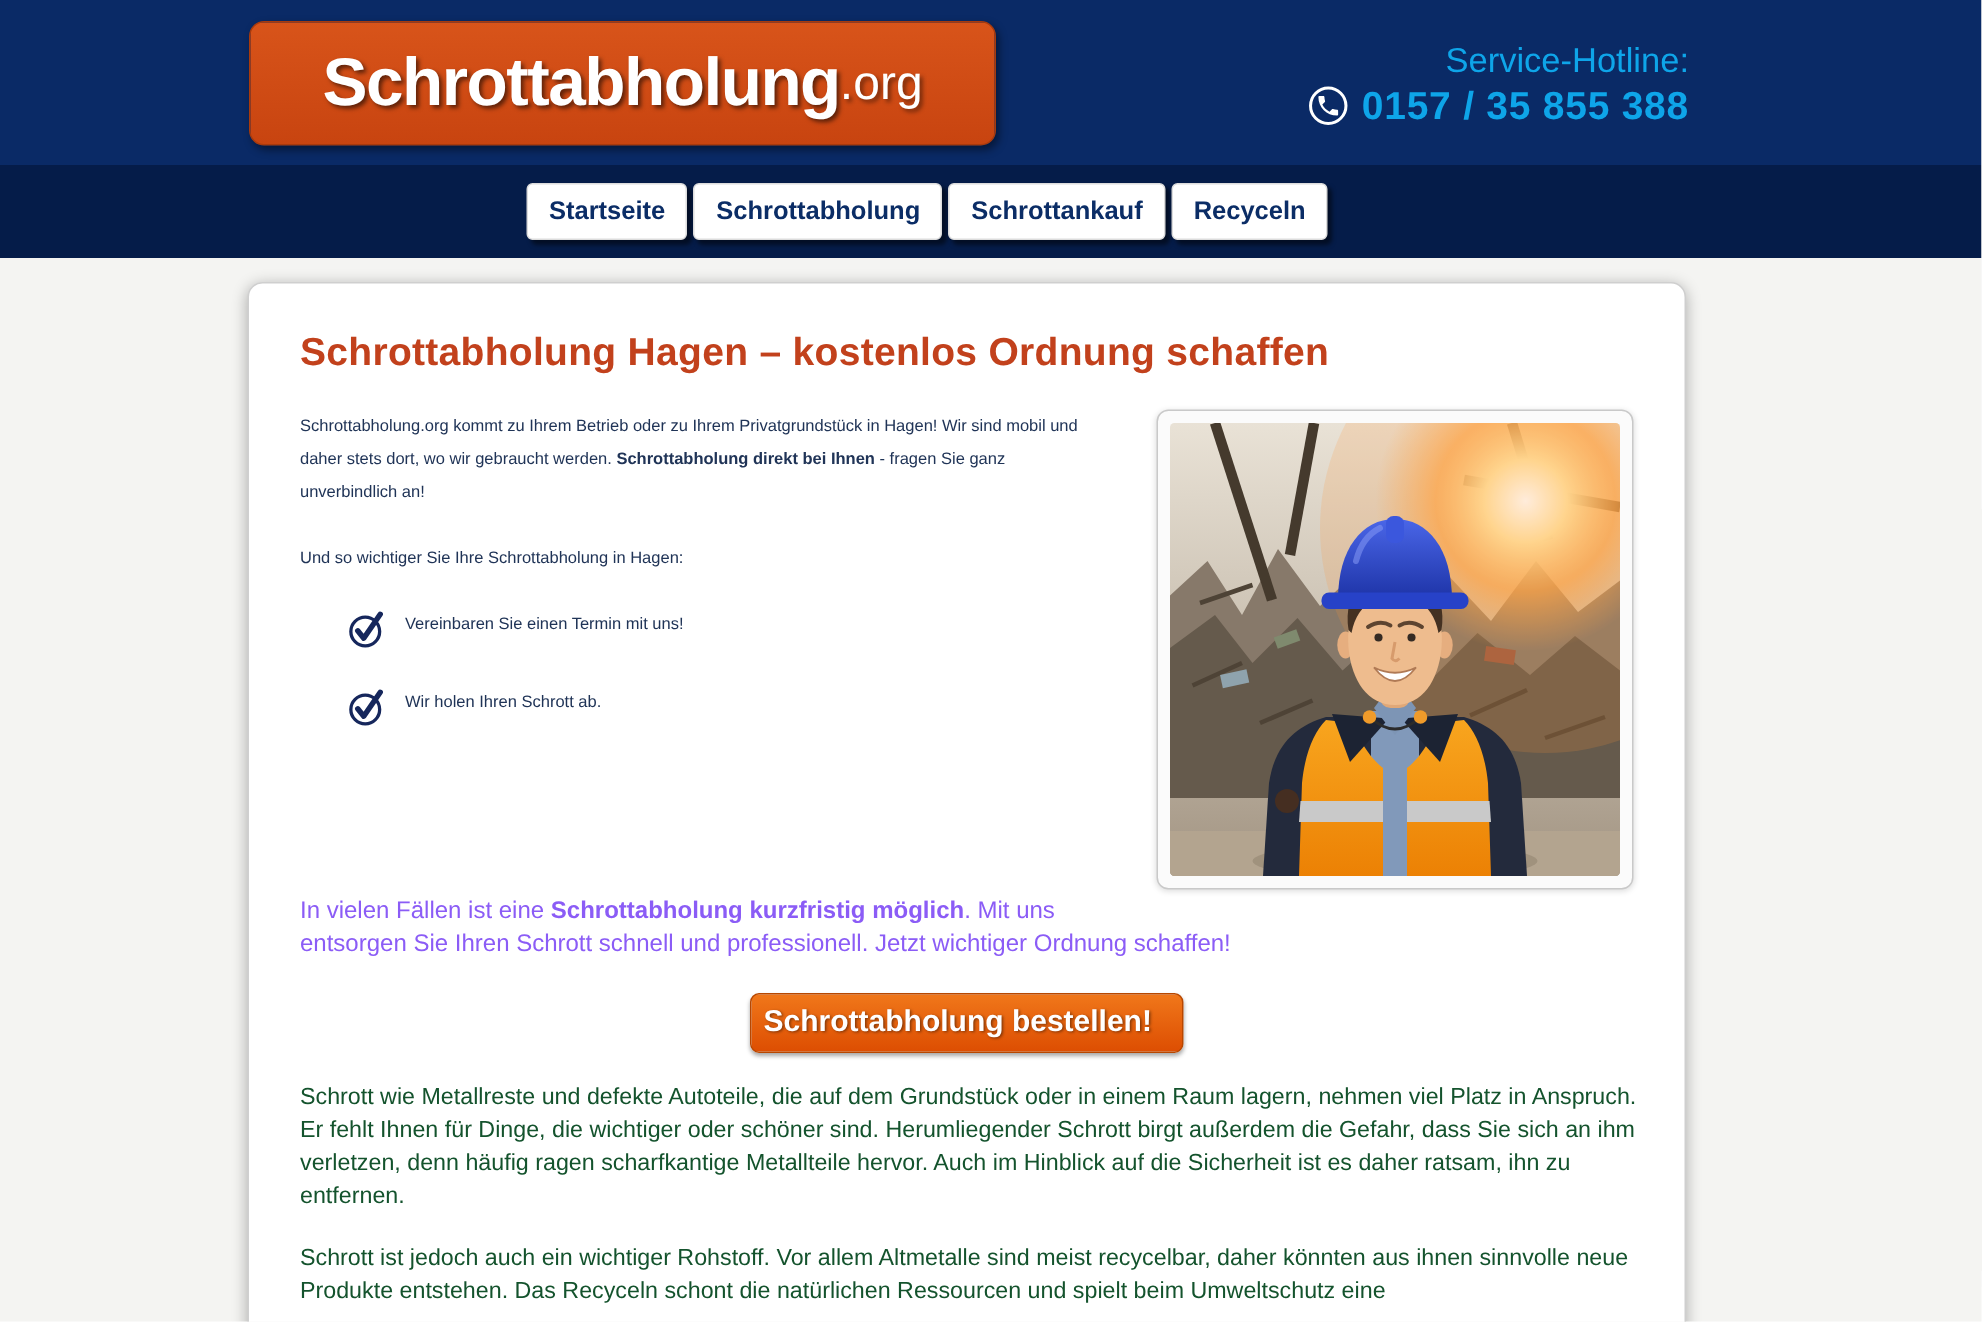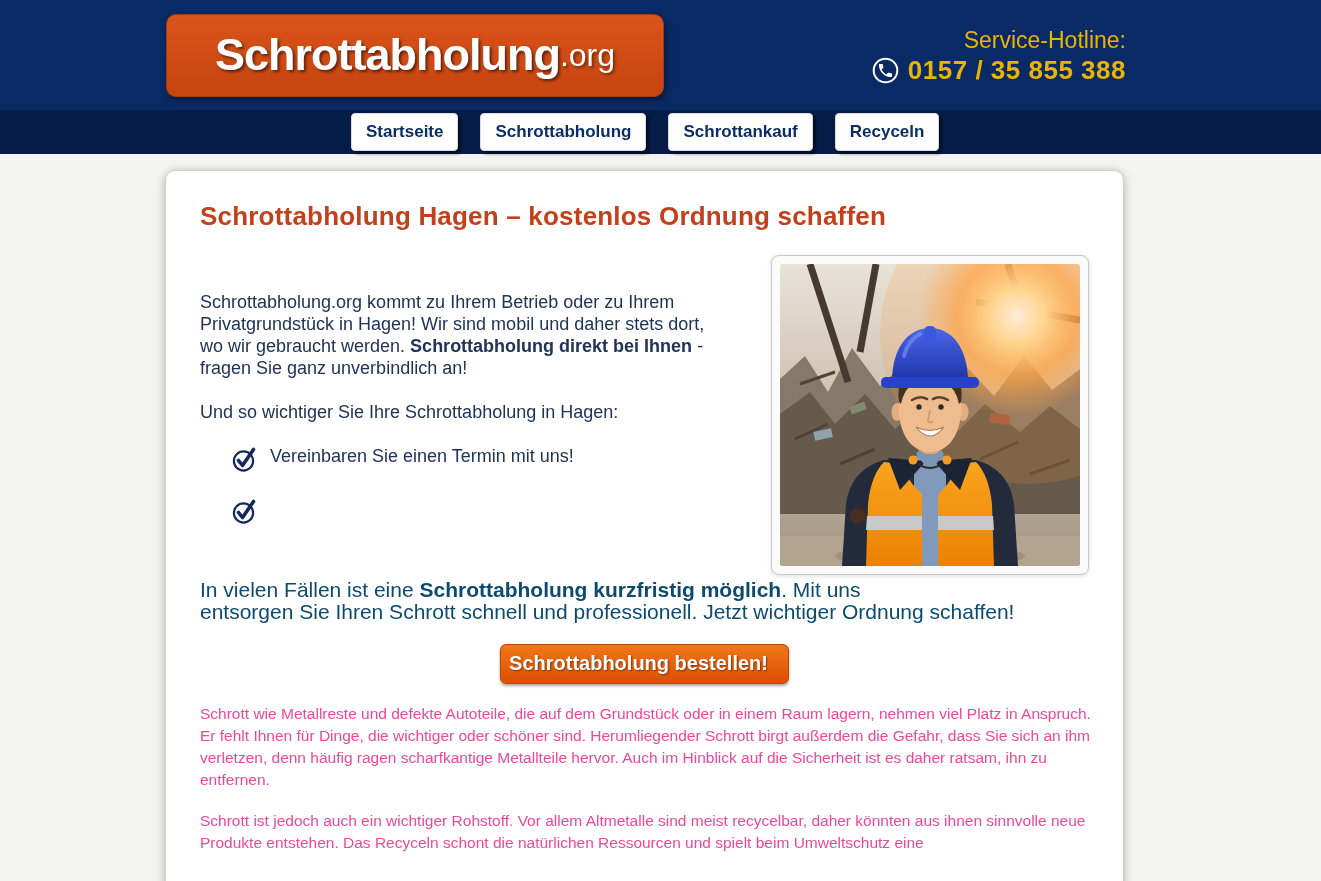--- a/index.html
+++ b/index.html
@@ -27,30 +27,30 @@
     cursor:pointer;
   }
   .logo-main {
     color:#fff; font-size:45px; font-weight:bold; letter-spacing:-1px;
     text-shadow:2px 2px 3px rgba(0,0,0,0.55);
   }
   .logo-suffix {
     color:#fff; font-size:32px; font-weight:normal;
     text-shadow:2px 2px 3px rgba(0,0,0,0.45);
   }
-  .hotline { text-align:right; color:#eab308; }
+  .hotline { text-align:right; color:#0ea5e9; }
   .hotline-label { font-size:23px; line-height:30px; }
   .hotline-row { display:flex; align-items:center; justify-content:flex-end; gap:9px; }
   .phone-icon-svg { width:27px; height:27px; display:block; }
   .hotline-number { font-size:26px; font-weight:bold; letter-spacing:0.5px; cursor:pointer; }
 
   
   .nav {
-    height:44px; background:#051c49;
-    display:flex; align-items:center; gap:22px;
+    height:62px; background:#051c49;
+    display:flex; align-items:center; gap:4px;
     padding-left:351px;
   }
   .nav-btn {
     background:#fff; color:#0b2d66;
     font-family:"Liberation Sans", sans-serif;
     font-size:17px; font-weight:bold;
     height:38px; padding:0 14px;
     border:1px solid #dcdcdc; border-radius:4px;
     display:flex; align-items:center;
     box-shadow:3px 3px 3px rgba(0,0,0,0.5);
@@ -65,53 +65,53 @@
     border:1px solid #cfcfcf;
     border-radius:10px 10px 0 0;
     box-shadow:0 2px 10px rgba(0,0,0,0.30);
     padding:30px 34px 0 34px;
   }
   .page-title {
     color:#c2411c; font-size:26px; font-weight:bold;
     letter-spacing:0.2px; margin-bottom:23px;
   }
   .content-row { display:flex; justify-content:space-between; align-items:flex-start; }
-  .text-col { width:527px; color:#203457; font-size:18px; line-height:22px;margin-top:36px; }
+  .text-col { width:527px; color:#203457; font-size:11px; line-height:22px; }
   .text-col p { margin-bottom:22px; }
   .checklist { list-style:none; margin:2px 0 0 0; }
   .check-item { display:flex; gap:12px; padding-left:32px; margin-bottom:24px; }
   .check-icon-svg { width:26px; height:27px; flex:0 0 auto; margin-top:1px; }
   .check-text { line-height:22px; }
   .phone-link { color:#dd5f0d; font-weight:bold; cursor:pointer; }
 
   
   .photo-frame {
     width:318px; height:320px;
     background:#fbfbfb; border:1px solid #c9c9c9; border-radius:8px;
     padding:8px; box-shadow:0 1px 4px rgba(0,0,0,0.15);
   }
   .photo-inner { width:300px; height:302px; border-radius:3px; overflow:hidden; }
   .photo-inner svg { display:block; }
 
   
-  .closing-par { color:#0c4a6e; font-size:21px; line-height:22px; margin-top:4px; }
+  .closing-par { color:#8b5cf6; font-size:16px; line-height:22px; margin-top:4px; }
   .cta-row { text-align:center; margin-top:21px; }
   .cta-button {
     display:inline-block;
     background:linear-gradient(#f0771a, #dd4e02);
     border:1px solid #b84700; border-radius:6px;
     color:#fff; font-family:"Liberation Sans", sans-serif;
     font-size:20px; font-weight:bold;
     padding:7px 20px 8px 8px;
     text-shadow:1px 1px 2px rgba(0,0,0,0.45);
     box-shadow:0 2px 3px rgba(0,0,0,0.35);
     cursor:pointer;
   }
   .body-par {
-    color:#ec4899; font-size:15.5px; line-height:22px;
+    color:#14532d; font-size:15.5px; line-height:22px;
     margin-top:19px; width:893px;
   }
   b { font-weight:bold; }
 </style>
 </head>
 <body>
 
 <div class="page">
 
   <div class="header">
@@ -155,20 +155,21 @@
                 <circle cx="11.5" cy="15" r="9.6" fill="none" stroke="#16275c" stroke-width="2.2"></circle>
                 <path d="M6.5 14.5 L10.5 19.5 L21.5 3.5" fill="none" stroke="#16275c" stroke-width="3.6" stroke-linecap="round" stroke-linejoin="round"></path>
               </svg>
               <div class="check-text">Vereinbaren Sie einen Termin mit uns!</div>
             </li>
             <li class="check-item">
               <svg class="check-icon-svg" viewBox="0 0 26 27">
                 <circle cx="11.5" cy="15" r="9.6" fill="none" stroke="#16275c" stroke-width="2.2"></circle>
                 <path d="M6.5 14.5 L10.5 19.5 L21.5 3.5" fill="none" stroke="#16275c" stroke-width="3.6" stroke-linecap="round" stroke-linejoin="round"></path>
               </svg>
+              <div class="check-text">Wir holen Ihren Schrott ab.</div>
             </li>
           </ul>
         </div>
 
         <div class="photo-frame">
           <div class="photo-inner">
             <svg width="300" height="302" viewBox="0 0 300 302">
               <defs>
                 <linearGradient id="bgGrad" x1="0" y1="0" x2="0" y2="1">
                   <stop offset="0" stop-color="#e9e2d6"></stop>

